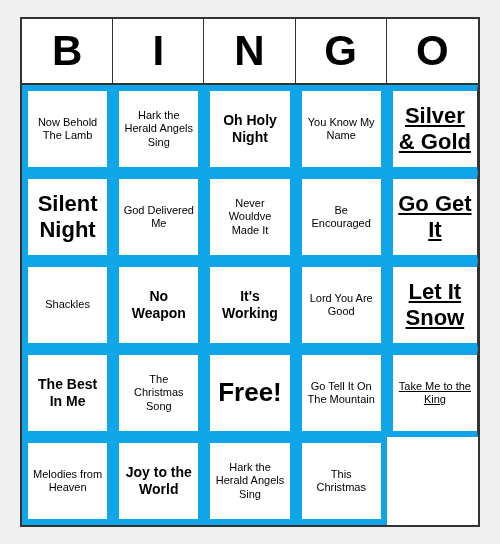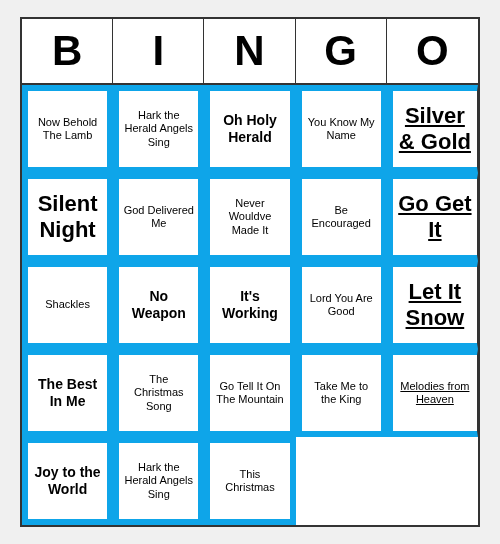--- a/index.html
+++ b/index.html
@@ -72,35 +72,36 @@
   <div class="bingo-header">
   <div class="bingo-header-cell">B</div>
       <div class="bingo-header-cell">I</div>
       <div class="bingo-header-cell">N</div>
       <div class="bingo-header-cell">G</div>
       <div class="bingo-header-cell">O</div>
     </div>
   <div class="bingo-grid">
   <div class="bingo-cell small-text">Now Behold The Lamb</div>
       <div class="bingo-cell small-text">Hark the Herald Angels Sing</div>
-      <div class="bingo-cell medium-text">Oh Holy Herald</div>
+      <div class="bingo-cell medium-text">Oh Holy Night</div>
       <div class="bingo-cell small-text">You Know My Name</div>
       <div class="bingo-cell large-text">Silver &amp; Gold</div>
       <div class="bingo-cell large-text">Silent Night</div>
       <div class="bingo-cell small-text">God Delivered Me</div>
       <div class="bingo-cell small-text">Never Wouldve Made It</div>
       <div class="bingo-cell small-text">Be Encouraged</div>
       <div class="bingo-cell large-text">Go Get It</div>
       <div class="bingo-cell small-text">Shackles</div>
       <div class="bingo-cell medium-text">No Weapon</div>
       <div class="bingo-cell medium-text">It's Working</div>
       <div class="bingo-cell small-text">Lord You Are Good</div>
       <div class="bingo-cell large-text">Let It Snow</div>
       <div class="bingo-cell medium-text">The Best In Me</div>
       <div class="bingo-cell small-text">The Christmas Song</div>
+      <div class="bingo-cell free">Free!</div>
       <div class="bingo-cell small-text">Go Tell It On The Mountain</div>
       <div class="bingo-cell small-text">Take Me to the King</div>
       <div class="bingo-cell small-text">Melodies from Heaven</div>
       <div class="bingo-cell medium-text">Joy to the World</div>
       <div class="bingo-cell small-text">Hark the Herald Angels Sing</div>
       <div class="bingo-cell small-text">This Christmas</div>
     </div>
 </div>
 
 </body></html>

